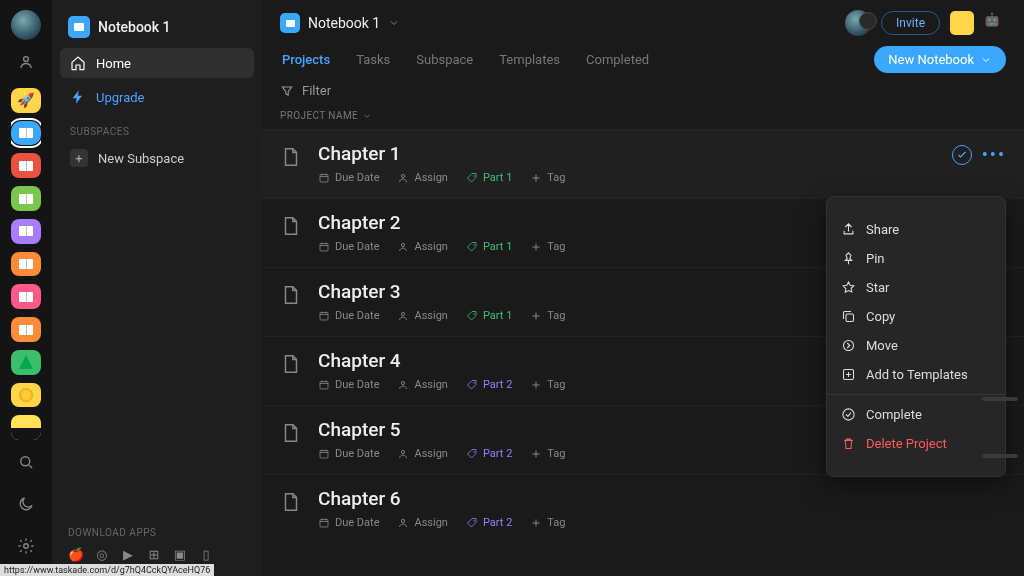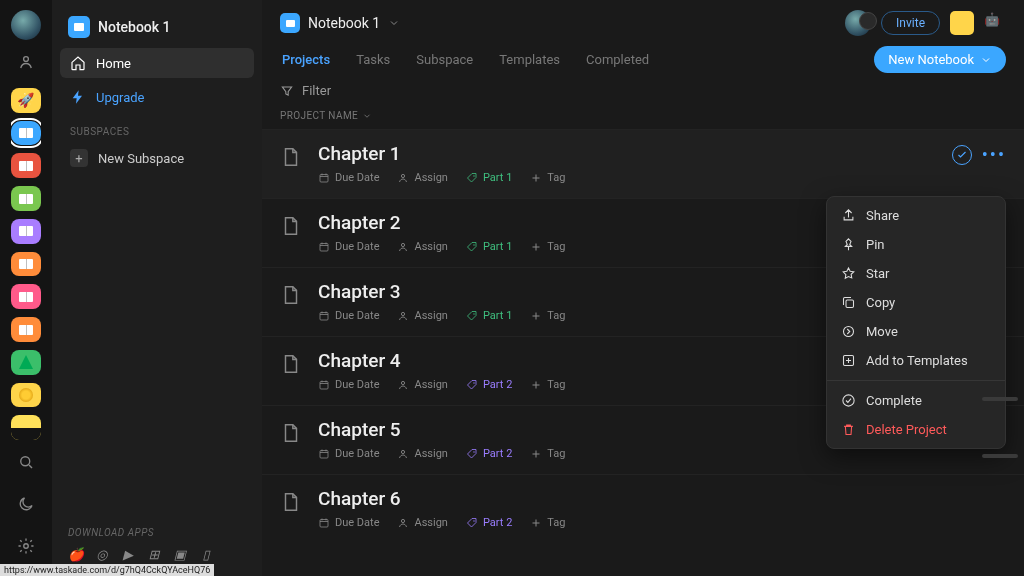--- a/index.html
+++ b/index.html
@@ -29,21 +29,21 @@
 .ws-ic { width:22px; height:22px; border-radius:5px; background:#3ba7ff; display:flex; align-items:center; justify-content:center; }
 .ws-ic .book{width:10px;height:8px;background:#fff;border-radius:1px;}
 .ws-name { font-weight:500; color:#eee; font-size:14px; }
 .nav-item { display:flex; align-items:center; gap:10px; padding:7px 10px; border-radius:6px; cursor:pointer; margin-top:4px; color:#ccc; }
 .nav-item.active { background:#2f2f2f; color:#fff; }
 .nav-item.upgrade { color:#4aa3ff; }
 .nav-item svg { width:16px; height:16px; flex-shrink:0; }
 .sec-label { font-size:10px; letter-spacing:.5px; color:#666; padding:14px 10px 6px; }
 .sub-item { display:flex; align-items:center; gap:10px; padding:6px 10px; cursor:pointer; color:#ccc; }
 .plus-box { width:18px; height:18px; border-radius:4px; background:#333; display:flex; align-items:center; justify-content:center; font-size:13px; color:#aaa; }
-.side-foot { margin-top:auto; padding:0 8px 4px;font-style:italic; }
+.side-foot { margin-top:auto; padding:0 8px 4px; }
 .dl-label { font-size:10px; color:#666; letter-spacing:.5px; margin-bottom:8px; }
 .dl-icons { display:flex; gap:10px; color:#888; }
 .dl-icons span{width:16px;height:16px;display:flex;align-items:center;justify-content:center;}
 
 
 .main { flex:1; background:#1a1a1a; display:flex; flex-direction:column; position:relative; overflow:hidden; }
 .topbar { display:flex; align-items:center; padding:10px 18px; gap:10px; }
 .crumb { display:flex; align-items:center; gap:8px; cursor:pointer; color:#eee; font-size:14px; }
 .crumb svg{width:12px;height:12px;color:#888;}
 .topbar-right { margin-left:auto; display:flex; align-items:center; gap:10px;justify-content:center; }
@@ -76,21 +76,21 @@
 .pmeta { display:flex; gap:18px; font-size:11px; color:#888;}
 .pmeta .m { display:flex; align-items:center; gap:5px; cursor:pointer;}
 .pmeta .m svg{width:12px;height:12px;}
 .part.green{color:#3fbf7f;}
 .part.purple{color:#9a7dff;}
 .row-actions{position:absolute; right:18px; top:14px; display:flex; gap:10px; align-items:center;}
 .chk-circ{width:20px;height:20px;border:1.5px solid #4aa3ff;border-radius:50%;display:flex;align-items:center;justify-content:center;color:#4aa3ff;}
 .dots{color:#4aa3ff;font-size:18px;letter-spacing:2px;cursor:pointer;}
 
 
-.ctx { position:absolute; right:18px; top:196px; width:180px; background:#262626; border:1px solid #333; border-radius:8px; padding:4px 0; box-shadow:0 8px 24px rgba(0,0,0,.5); }
+.ctx { position:absolute; right:18px; top:196px; width:180px; background:#262626; border:1px solid #333; border-radius:8px; padding:18px 0; box-shadow:0 8px 24px rgba(0,0,0,.5); }
 .ctx-item { display:flex; align-items:center; gap:10px; padding:7px 14px; font-size:13px; color:#ddd; cursor:pointer;}
 .ctx-item svg{width:15px;height:15px;flex-shrink:0;}
 .ctx-sep{height:1px;background:#363636;margin:5px 0;}
 .ctx-item.danger{color:#ff5a5a;}
 
 .scroll-stub{position:absolute;right:6px;width:36px;height:4px;background:#3a3a3a;border-radius:2px;}
 
 .status-url{position:absolute;left:0;bottom:0;background:#ddd;color:#222;font-size:9px;padding:1px 4px;}
 </style>
 </head>

